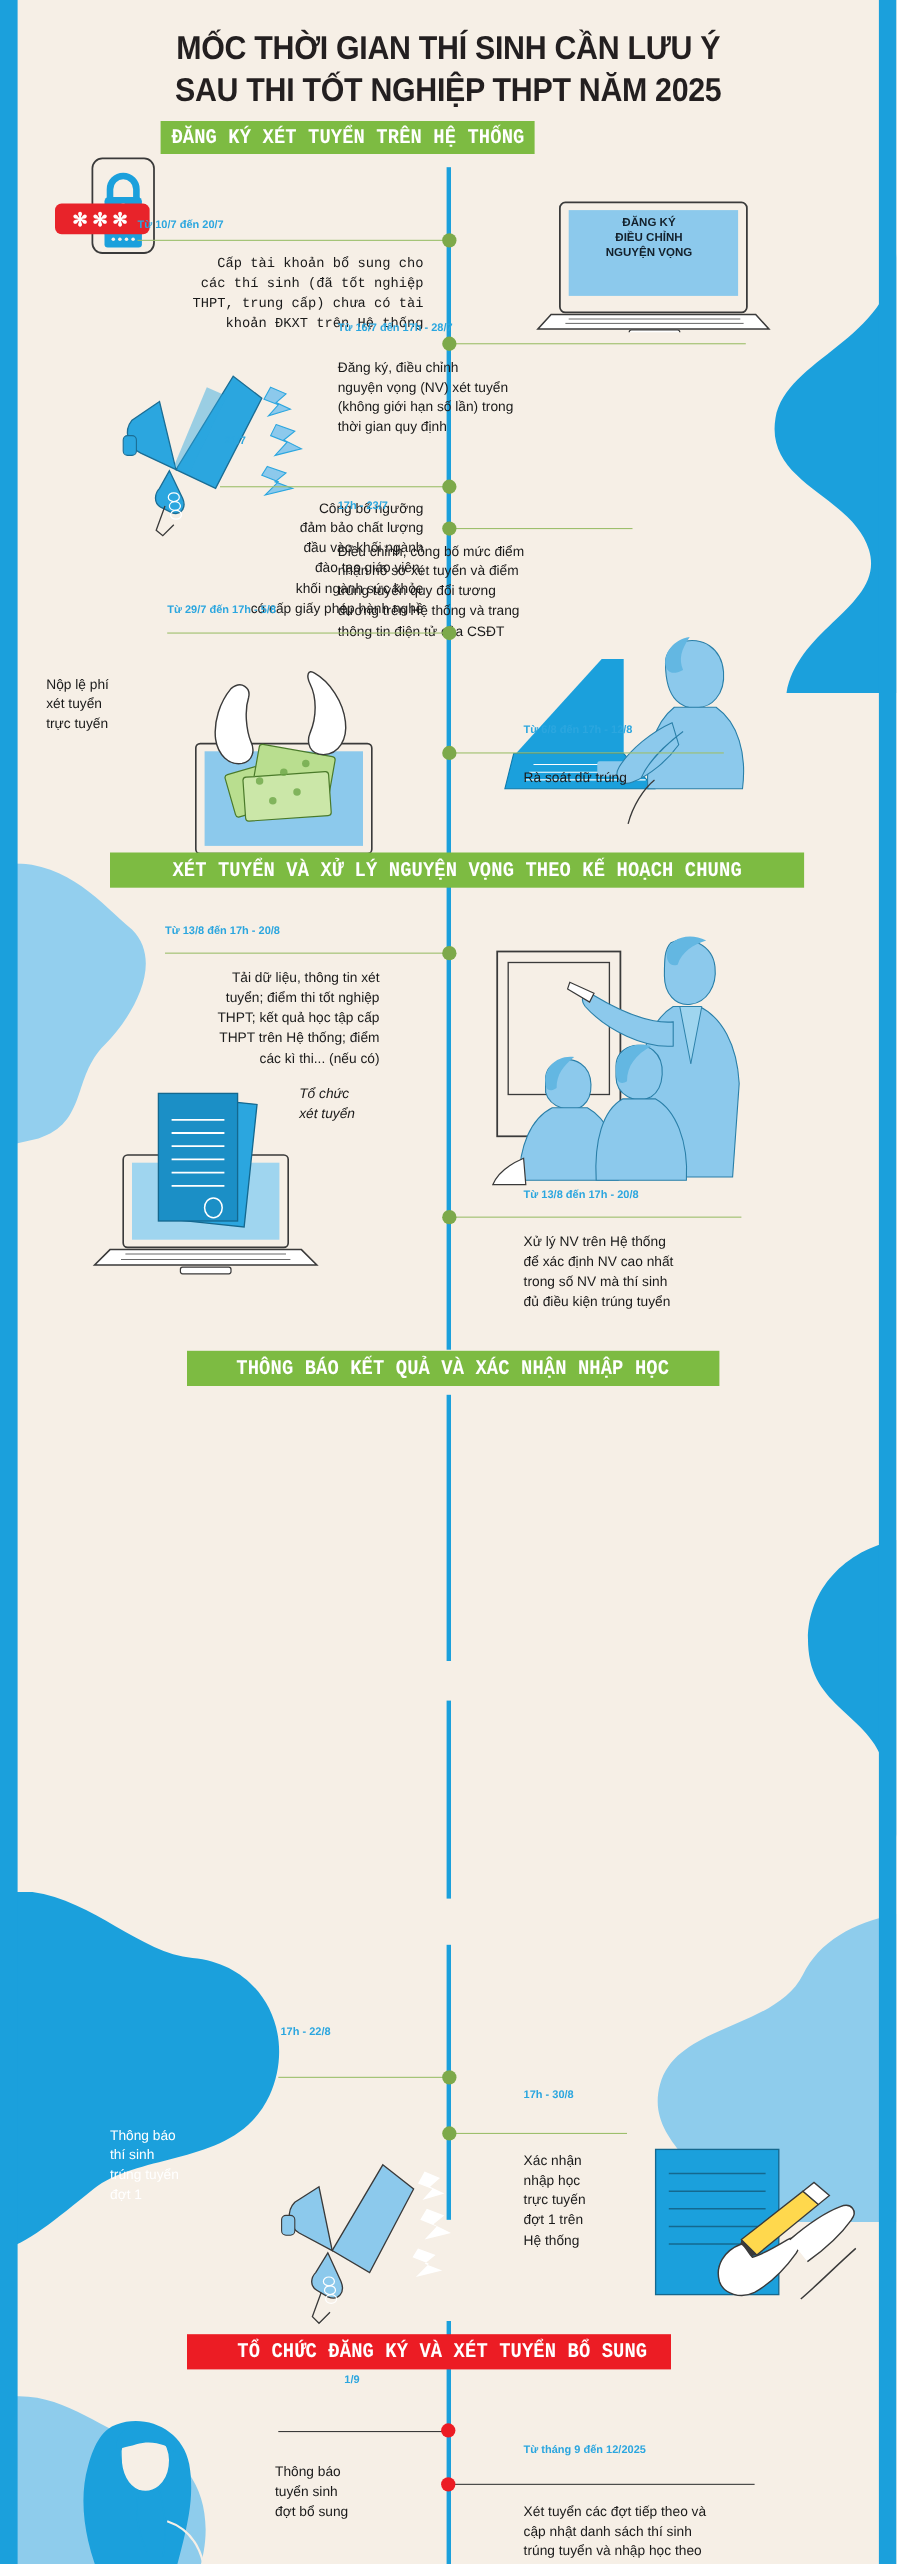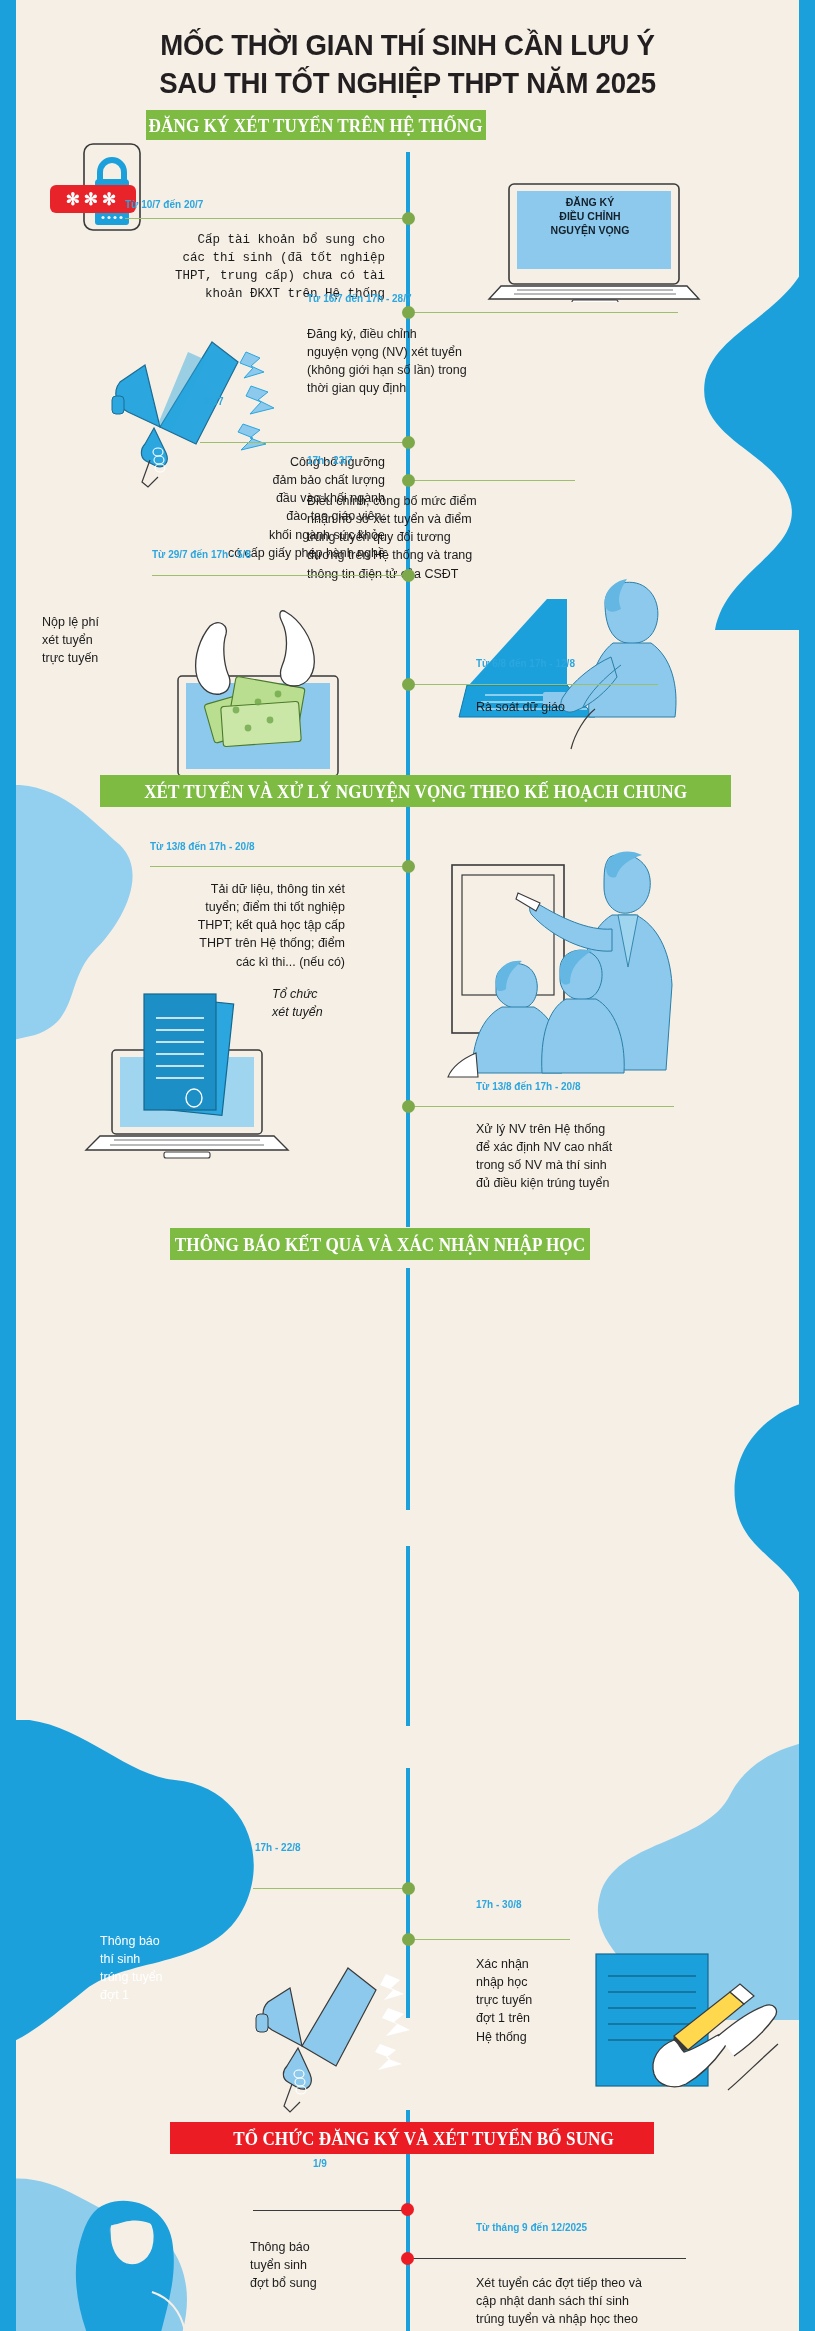--- a/index.html
+++ b/index.html
@@ -44,21 +44,21 @@
     line-height: 1.28;
     transform: scaleX(0.92);
     white-space: nowrap;
   }
 
   
   .banner {
     position: absolute; z-index: 6;
     display: flex; align-items: center; justify-content: center;
     color: #ffffff;
-    font-family: Liberation Serif, serif;
+    font-family: Liberation Mono, monospace;
     font-weight: bold;
     letter-spacing: 0.1px;
     line-height: 1;
     padding: 0 12px;
     white-space: nowrap;
   }
   .banner.green { background: #7DBB42; }
   .banner.red   { background: #EC1C24; }
   .banner span  { transform: scaleX(0.9); display: inline-block; }
 
@@ -318,21 +318,21 @@
   <path d="M158,78 C140,92 132,120 134,152 L220,152 C224,120 216,92 196,78 Z" fill="#8CC9EC" stroke="#2a7fa8" stroke-width="1"></path>
   <path d="M156,92 C138,100 118,116 108,132 C102,142 110,150 120,146 C136,140 152,126 162,112 Z" fill="#8CC9EC" stroke="#2a7fa8" stroke-width="1"></path>
   <path d="M166,100 C150,112 134,128 128,142" fill="none" stroke="#2a7fa8" stroke-width="1"></path>
   <path d="M140,144 C130,152 120,168 116,184" fill="none" stroke="#3a3a3a" stroke-width="1.2"></path>
 </svg>
 
 <div class="entry">
   <div class="date" style="left:476px; top:659px;">Từ 6/8 đến 17h - 12/8</div>
   <div class="rule" style="left:410px; top:684px; width:248px;"></div>
   <div class="dot" style="left:402px; top:678px;"></div>
-  <div class="body left-align" style="left:476px; top:698px; width:300px;">Rà soát dữ giáo</div>
+  <div class="body left-align" style="left:476px; top:698px; width:300px;">Rà soát dữ trúng</div>
 </div>
 
 <div class="banner green" style="left:100px; top:775px; width:631px; height:32px; font-size:19px;">
   <span>XÉT TUYỂN VÀ XỬ LÝ NGUYỆN VỌNG THEO KẾ HOẠCH CHUNG</span>
 </div>
 
 <div class="entry">
   <div class="date" style="left:150px; top:842px;">Từ 13/8 đến 17h - 20/8</div>
   <div class="rule" style="left:150px; top:866px; width:259px;"></div>
   <div class="dot" style="left:402px; top:860px;"></div>
@@ -394,21 +394,21 @@
 <div class="entry">
   <div class="date" style="left:476px; top:1082px;">Từ 13/8 đến 17h - 20/8</div>
   <div class="rule" style="left:410px; top:1106px; width:264px;"></div>
   <div class="dot" style="left:402px; top:1100px;"></div>
   <div class="body left-align" style="left:476px; top:1120px; width:310px;">Xử lý NV trên Hệ thống
 để xác định NV cao nhất
 trong số NV mà thí sinh
 đủ điều kiện trúng tuyển</div>
 </div>
 
-<div class="banner green" style="left:170px; top:1228px; width:420px; height:32px; font-size:19px;text-align:right;">
+<div class="banner green" style="left:170px; top:1228px; width:484px; height:32px; font-size:19px;text-align:right;">
   <span>THÔNG BÁO KẾT QUẢ VÀ XÁC NHẬN NHẬP HỌC</span>
 </div>
 
 <div class="entry">
   <div class="date" style="left:255px; top:1843px;">17h - 22/8</div>
   <div class="rule" style="left:253px; top:1888px; width:156px;"></div>
   <div class="dot" style="left:402px; top:1882px;"></div>
 </div>
 
 <div class="caption" style="left:100px; top:1932px; width:120px; text-align:left; color:#ffffff;">Thông báo
@@ -458,21 +458,21 @@
   <path d="M142,52 L156,64 L166,56 L152,44 Z" fill="#ffffff" stroke="#3a3a3a" stroke-width="1.2"></path>
   <path d="M86,96 L82,114 L100,110 Z" fill="#3a3a3a"></path>
   <g fill="#ffffff" stroke="#3a3a3a" stroke-width="1.3">
     <path d="M86,100 C70,106 62,120 66,134 C70,146 86,150 98,144 C112,136 126,122 136,108
              C142,100 136,92 128,96 C118,102 104,110 96,112 C92,108 90,102 86,100 Z"></path>
     <path d="M130,96 C144,84 160,72 176,66 C186,62 192,70 186,78 C176,92 160,106 146,116"></path>
   </g>
   <path d="M140,150 C152,140 172,120 190,104" fill="none" stroke="#3a3a3a" stroke-width="1.3"></path>
 </svg>
 
-<div class="banner red" style="left:170px; top:2122px; width:484px; height:32px; font-size:19px;padding-left:36px;">
+<div class="banner red" style="left:170px; top:2122px; width:440px; height:32px; font-size:19px;padding-left:36px;">
   <span>TỔ CHỨC ĐĂNG KÝ VÀ XÉT TUYỂN  BỔ SUNG</span>
 </div>
 
 <svg class="illu" style="left:48px; top:2200px;" width="200" height="140" viewBox="0 0 200 140">
   <path d="M58,4 C84,-6 118,8 124,40 C130,74 120,104 112,136 L40,136
            C28,104 24,70 32,42 C38,20 46,8 58,4 Z" fill="#1BA0DC"></path>
   <path d="M62,34 C60,18 72,8 86,10 C100,12 108,26 106,42 C104,58 92,68 78,64
            C68,60 62,48 62,34 Z" fill="#F6EFE6" stroke="#1BA0DC" stroke-width="1.4"></path>
   <path d="M58,26 C56,12 70,2 88,4 C104,6 112,18 112,30 C104,22 90,18 76,22
            C66,25 60,26 58,26 Z" fill="#1BA0DC"></path>

